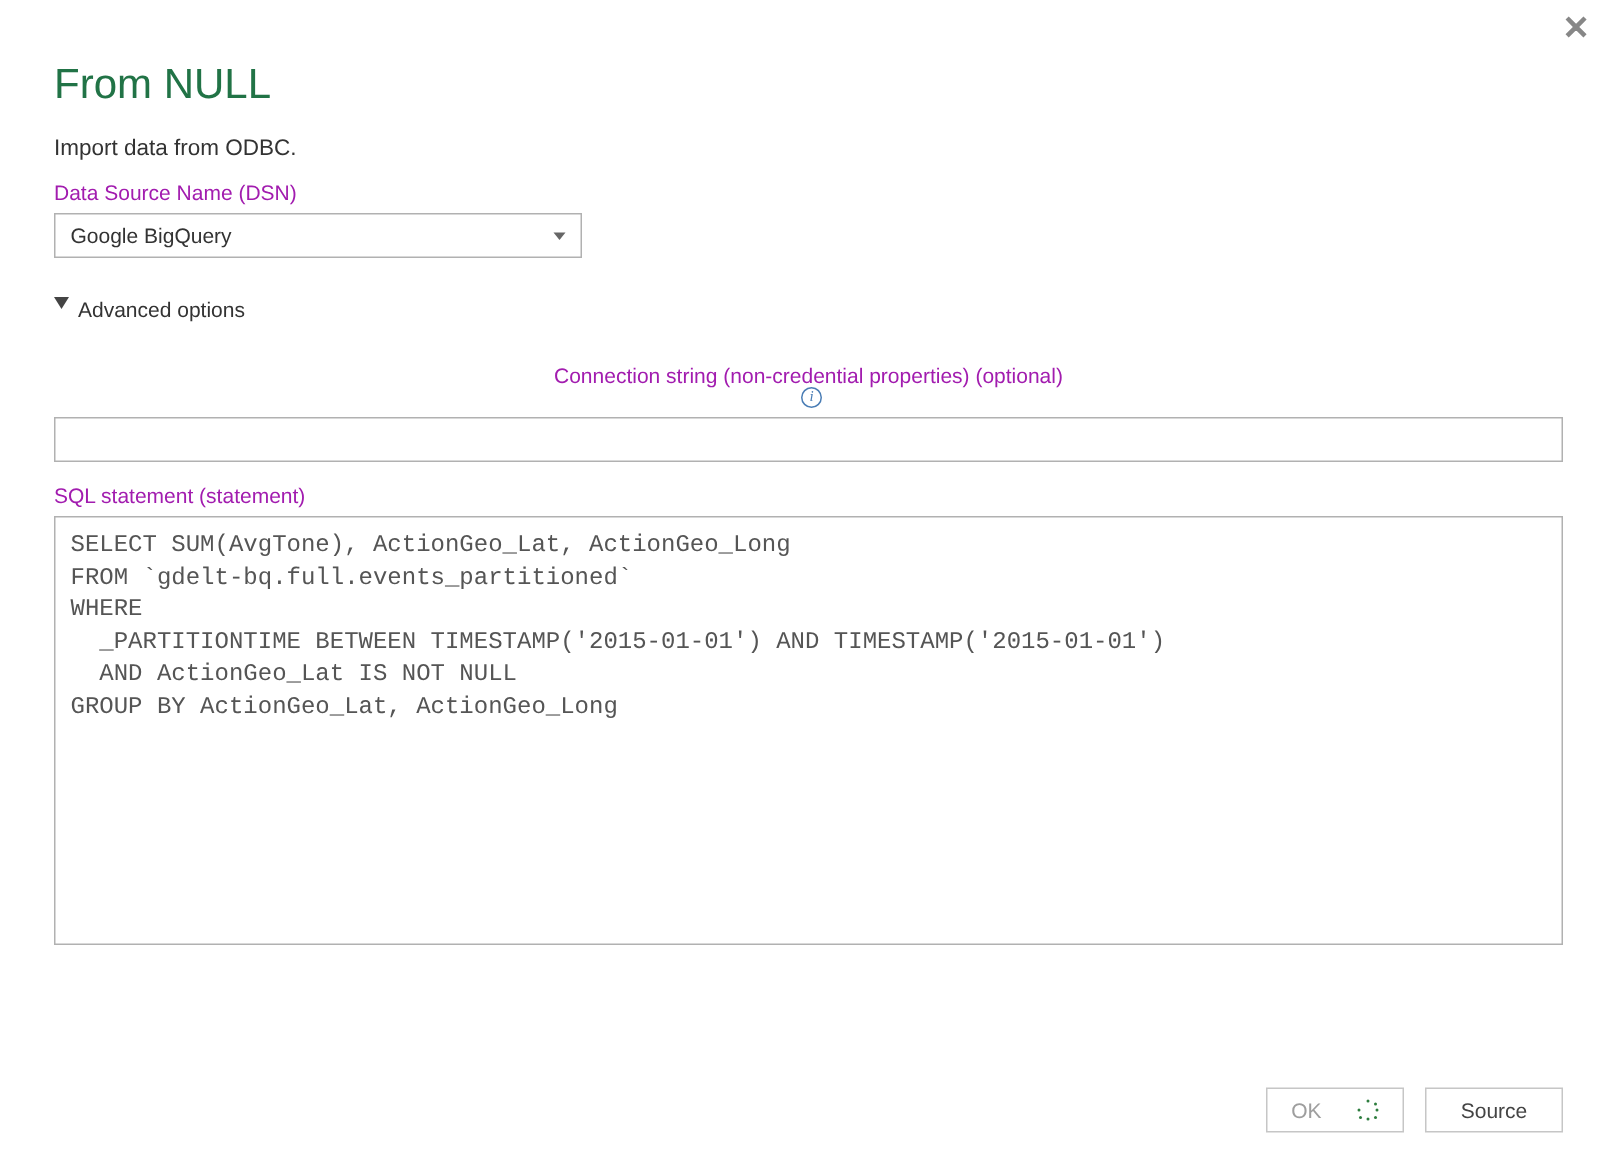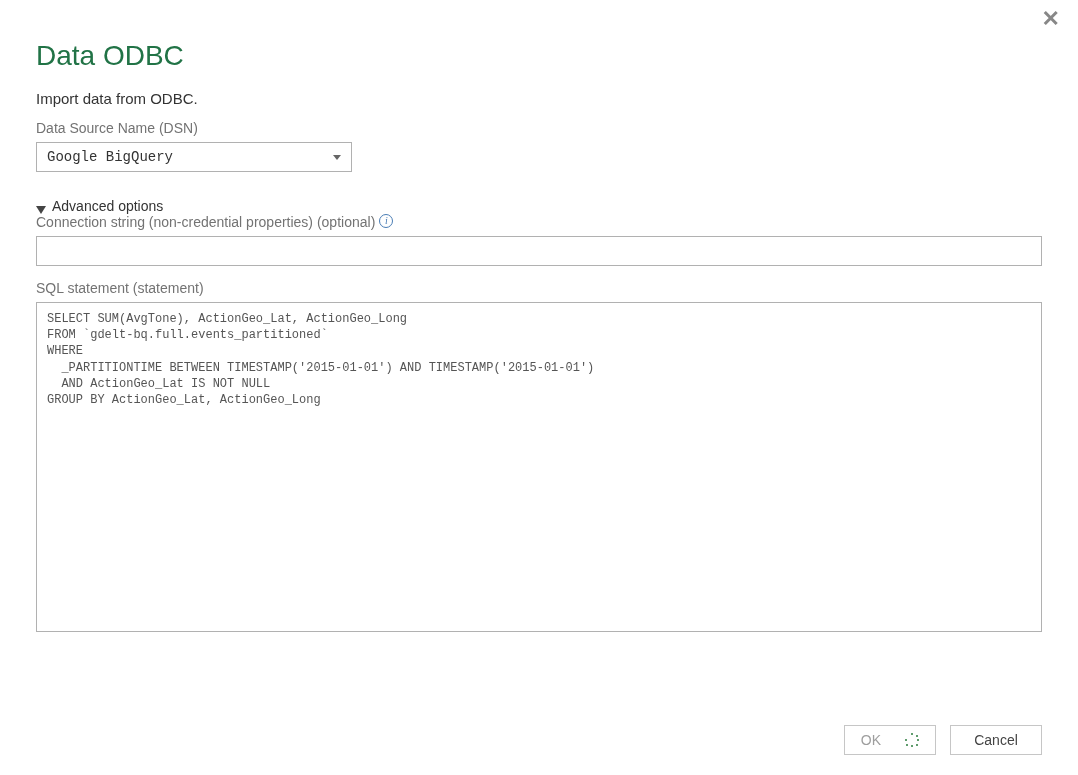--- a/index.html
+++ b/index.html
@@ -39,54 +39,53 @@
       margin-bottom: 18px;
       margin-top: 10px;
     }
     .subtitle {
       font-size: 15px;
       color: #333333;
       margin-bottom: 13px;
     }
     .field-label {
       font-size: 14px;
-      color: #737373;
+      color: #a21caf;
       margin-bottom: 6px;
       display: block;
     }
     .dropdown {
       border: 1px solid #b1b1b1;
       background: #ffffff;
       height: 30px;
-      width: 316px;
+      width: 352px;
       display: flex;
       align-items: center;
       justify-content: space-between;
       padding: 0 10px;
       margin-bottom: 26px;
       cursor: pointer;
-      font-family: Liberation Mono, monospace;
     }
     .dropdown .dd-text {
       font-size: 14px;
       color: #333333;
     }
     .dropdown .dd-caret {
       width: 0;
       height: 0;
       border-left: 4px solid transparent;
       border-right: 4px solid transparent;
       border-top: 5px solid #666666;
     }
     .adv-toggle {
       display: flex;
-      align-items: flex-end;
+      align-items: flex-start;
       gap: 4px;
       cursor: pointer;
-      margin-bottom: 0;
+      margin-bottom: 28px;
       font-size: 14px;
       color: #333333;
     }
     .adv-toggle .triangle {
       display: inline-block;
       width: 0;
       height: 0;
       border-left: 5px solid transparent;
       border-right: 5px solid transparent;
       border-bottom: 8px solid #444444;
@@ -112,25 +111,25 @@
       width: 100%;
       height: 30px;
       border: 1px solid #b1b1b1;
       padding: 0 8px;
       font-size: 14px;
       font-family: inherit;
       margin-bottom: 14px;
     }
     .sql-textarea {
       width: 100%;
-      height: 330px;
+      height: 286px;
       border: 1px solid #b1b1b1;
       padding: 8px 10px;
       font-family: Consolas, Monaco, "Courier New", monospace;
-      font-size: 12px;
+      font-size: 16px;
       line-height: 1.35;
       color: #555555;
       resize: none;
       white-space: pre;
     }
     .button-row {
       margin-top: auto;
       display: flex;
       justify-content: flex-end;
       gap: 14px;
@@ -169,31 +168,33 @@
     }
     .spinner span:nth-child(1){ top:0; left:6px; }
     .spinner span:nth-child(2){ top:2px; left:11px; }
     .spinner span:nth-child(3){ top:6px; left:12px; }
     .spinner span:nth-child(4){ top:11px; left:11px; }
     .spinner span:nth-child(5){ top:12px; left:6px; }
     .spinner span:nth-child(6){ top:11px; left:1px; }
     .spinner span:nth-child(7){ top:6px; left:0; }
     .label-row {
       display: flex;
+      align-items: center;
       margin-bottom: 6px;
+      flex-direction: column;
     }
   </style>
 </head>
 <body>
 
 <div class="close-btn">✕</div>
 
 <div class="dialog">
 
-  <h1 class="title">Data ODBC</h1>
+  <h1 class="title">From NULL</h1>
   <div class="subtitle">Import data from ODBC.</div>
 
   <label class="field-label">Data Source Name (DSN)</label>
   <div class="dropdown">
     <span class="dd-text">Google BigQuery</span>
     <span class="dd-caret"></span>
   </div>
 
   <div class="adv-toggle">
     <span class="triangle"></span>
@@ -221,17 +222,17 @@
         <span></span>
           <span></span>
           <span></span>
           <span></span>
           <span></span>
           <span></span>
           <span></span>
       </span>
     </button>
     <button class="btn">
-      <span>Cancel</span>
+      <span>Source</span>
     </button>
   </div>
 
 </div>
 
 </body></html>

